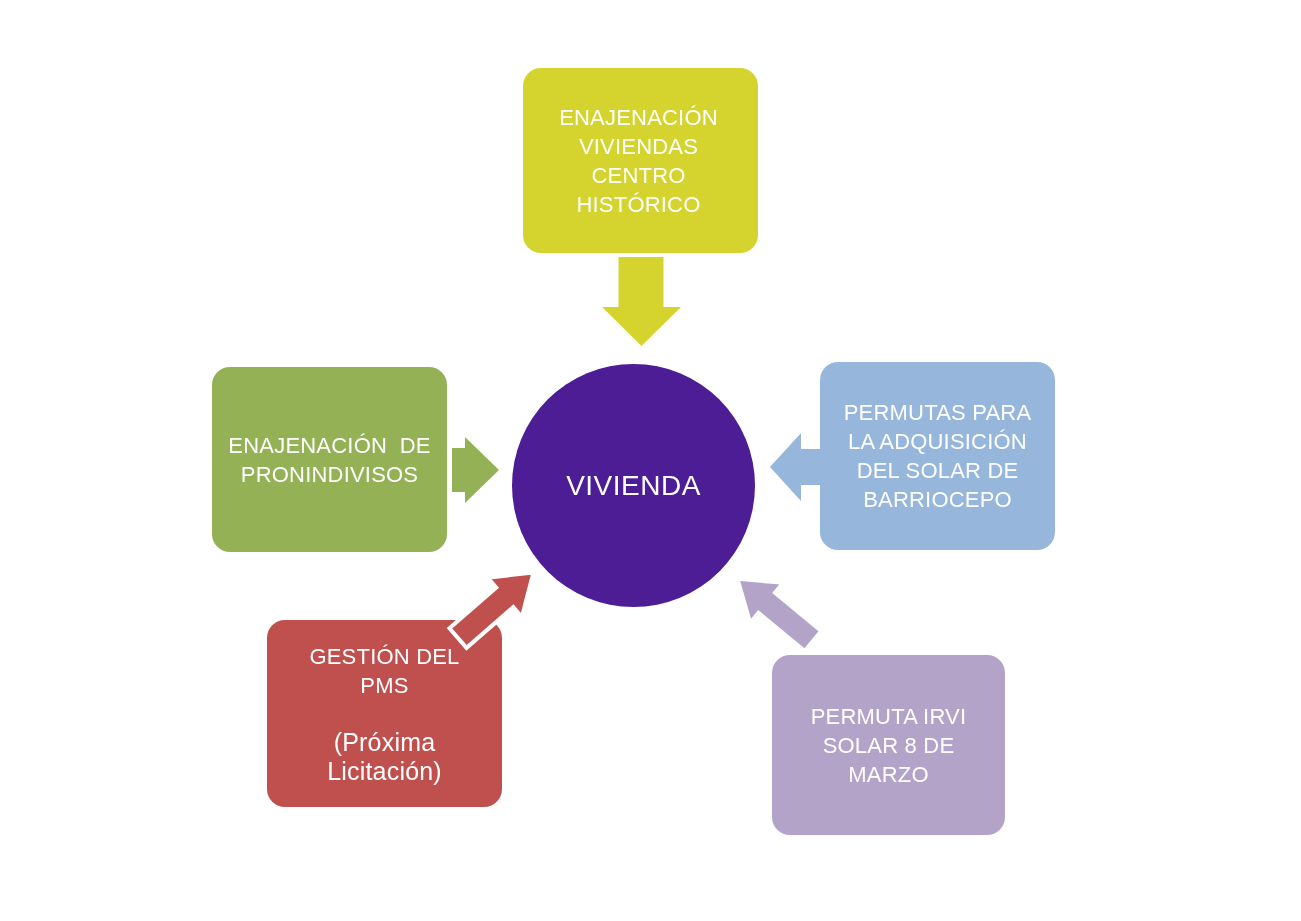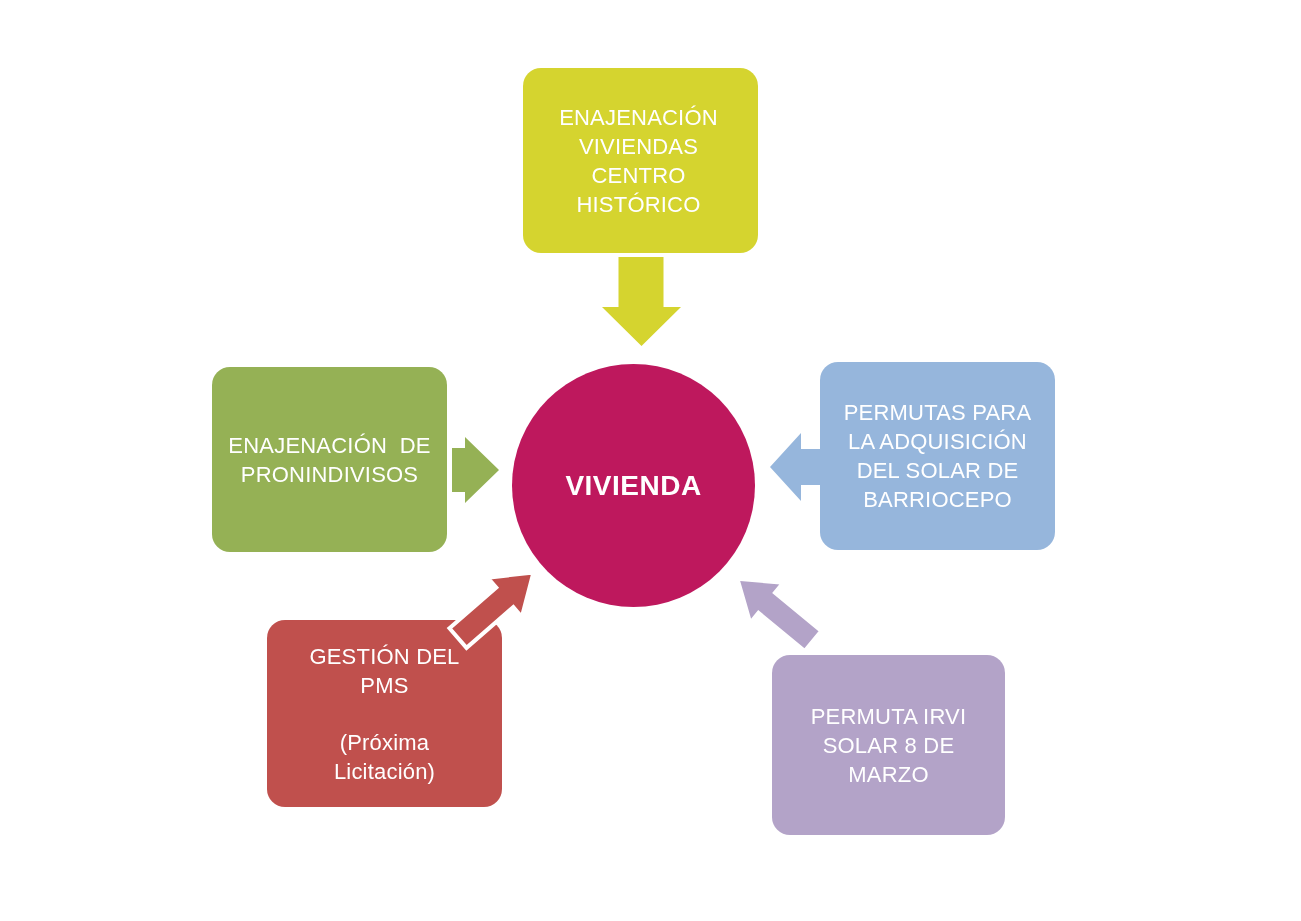--- a/index.html
+++ b/index.html
@@ -28,21 +28,21 @@
     padding: 8px 12px;
   }
   .node-text {
     white-space: pre-line;
     font-size: 22px;
     line-height: 29px;
     letter-spacing: 0.2px;
   }
   .node-note {
     white-space: pre-line;
-    font-size: 22px;
+    font-size: 25px;
     line-height: 29px;
     letter-spacing: 0.2px;
     margin-top: 20px;
   }
   .node-top    { left: 523px; top: 68px;  width: 235px; height: 185px; }
   .node-left   { left: 212px; top: 367px; width: 235px; height: 185px; }
   .node-right  { left: 820px; top: 362px; width: 235px; height: 188px; }
   .node-bottom-left  { left: 267px; top: 620px; width: 235px; height: 187px; gap: 8px; }
   .node-bottom-right { left: 772px; top: 627px; width: 233px; height: 180px; }
   .center-circle {
@@ -94,21 +94,21 @@
     <div class="node-note">(Próxima
 Licitación)</div>
   </div>
 
   <div class="node node-bottom-right" style="background: rgb(179, 163, 200); margin-top: 28px;">
     <div class="node-text">PERMUTA IRVI
 SOLAR 8 DE
 MARZO</div>
   </div>
 
-  <div class="center-circle" style="background: #be185d; font-weight: bold;">
+  <div class="center-circle" style="background: #4c1d95;">
     <span>VIVIENDA</span>
   </div>
 
   <svg class="arrows-overlay" width="1301" height="921" viewBox="0 0 1301 921">
 
     <polygon points="641.5,346 602,307 618.5,307 618.5,257 663.5,257 663.5,307 681,307" fill="#d5d42f"></polygon>
 
     <polygon points="452,448 465,448 465,437 499,470 465,503 465,492 452,492" fill="#95b155"></polygon>
 
     <polygon points="770,467 801,433 801,449 821,449 821,485 801,485 801,501" fill="#96b6dc"></polygon>

